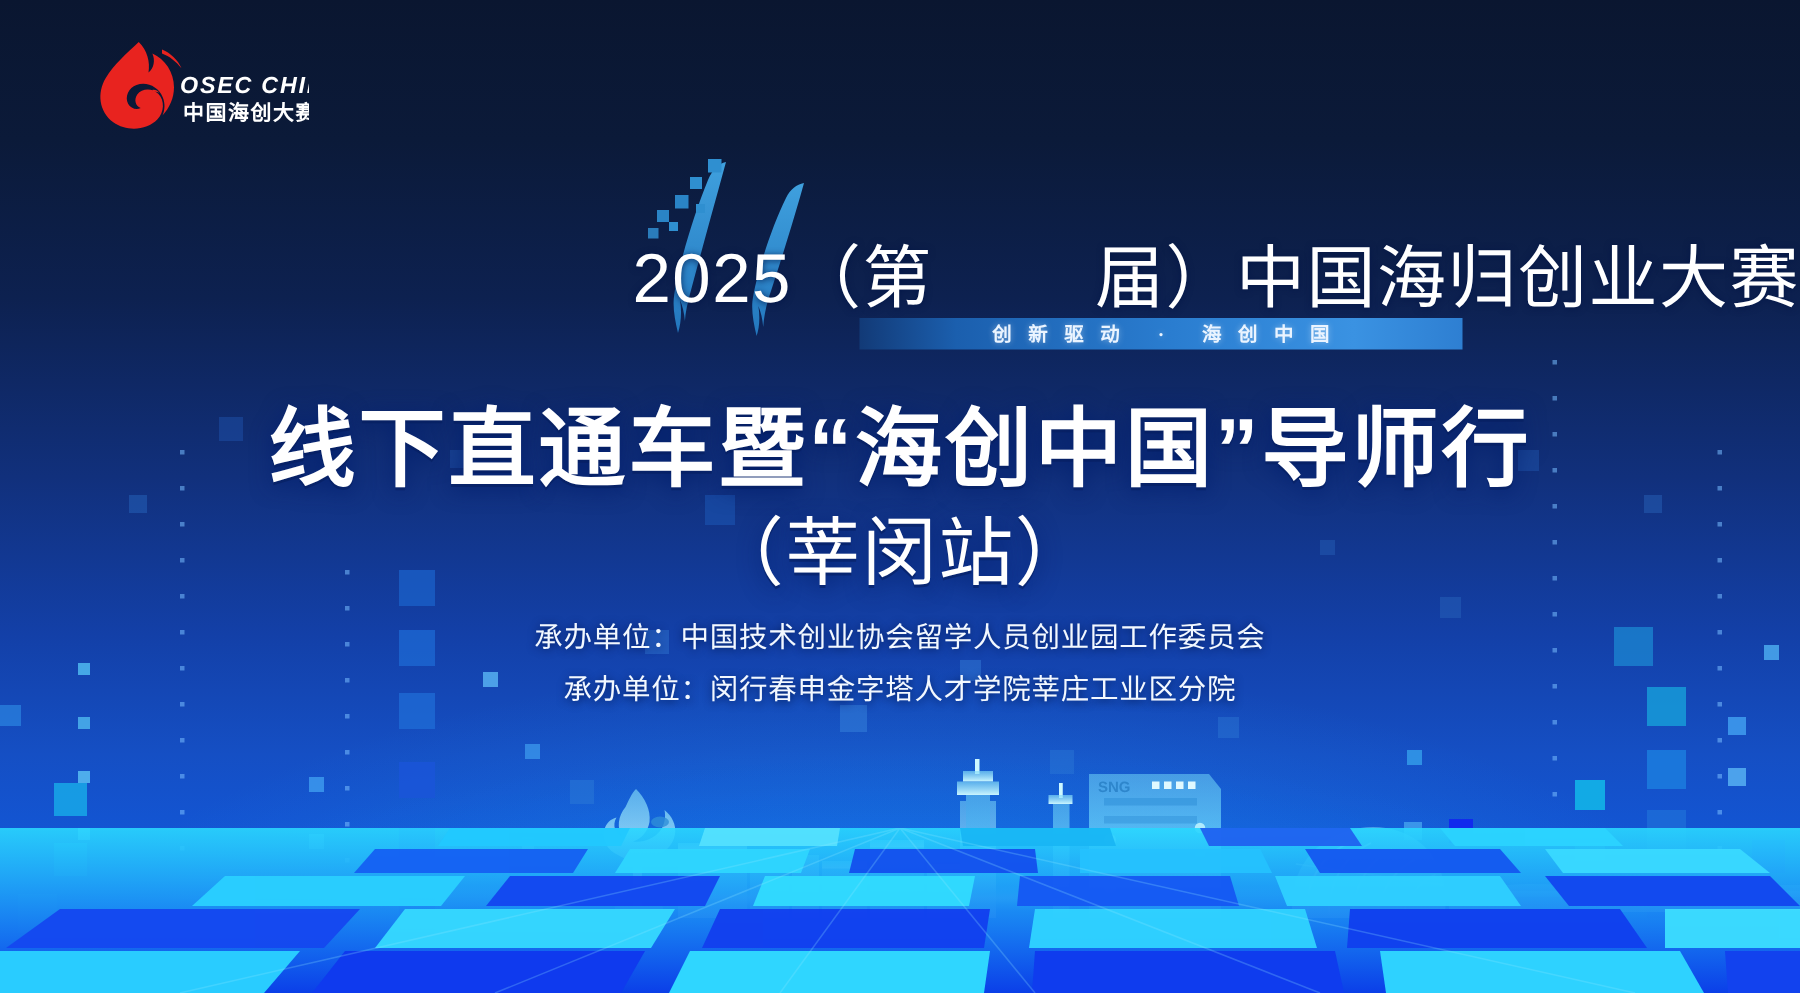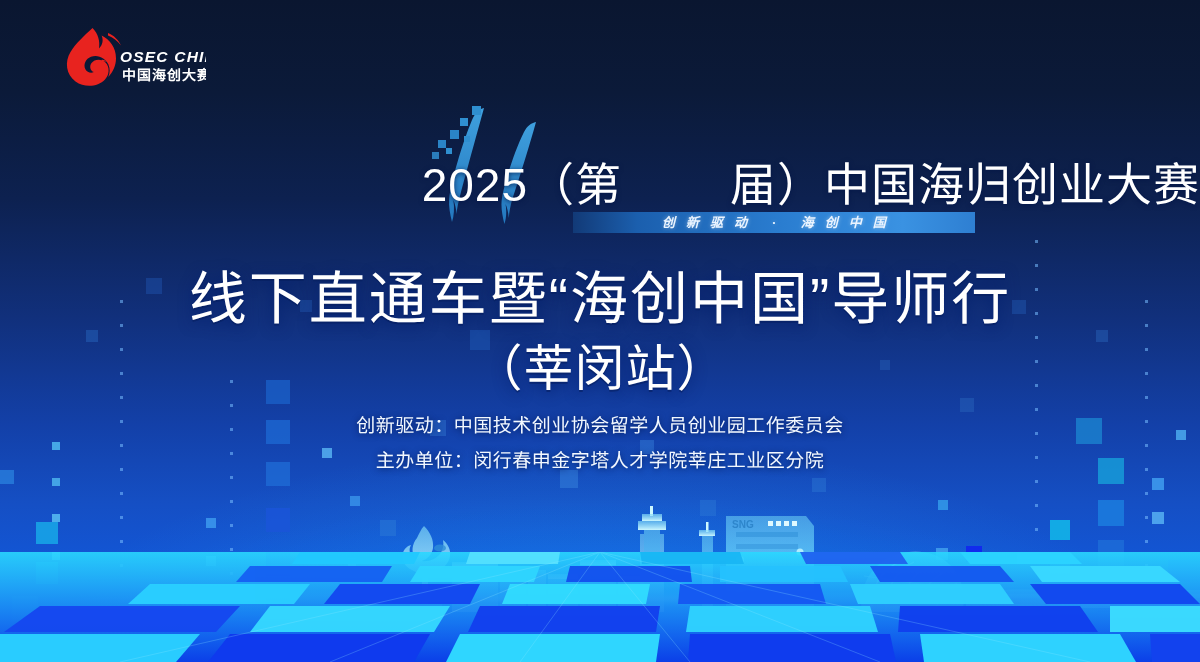--- a/index.html
+++ b/index.html
@@ -56,28 +56,28 @@
   }
   .line1 .gap{display:inline-block;width:108px;}
 
   .ribbon{
     position:absolute;left:573px;top:212px;width:402px;height:21px;
     background:linear-gradient(90deg,#123a77 0%,#1b5fae 16%,#2a7dd0 52%,#3a92e2 82%,#2e7fd2 100%);
   }
   .ribbon span{
     display:block;line-height:21px;text-align:center;color:#eaf4ff;
     font-size:13px;letter-spacing:11px;font-family:"Liberation Serif","DejaVu Serif",serif;
-    font-style:italic;font-weight:700;text-indent:11px;
+    font-weight:700;text-indent:11px;
     text-shadow:0 0 4px rgba(255,255,255,.4);
   }
 
   .line2{
     position:absolute;left:0;right:0;top:252px;
     text-align:center;white-space:nowrap;
-    font-size:58px;font-weight:400;color:#ffffff;
+    font-size:58px;font-weight:700;color:#ffffff;
     letter-spacing:2px;
     text-shadow:0 2px 0 rgba(6,30,92,.55), 0 3px 14px rgba(0,30,110,.9);
   }
   .line3{
     position:absolute;left:0;right:0;top:328px;
     text-align:center;white-space:nowrap;
     font-size:50px;font-weight:400;color:#ffffff;
     letter-spacing:1px;
     text-shadow:0 2px 0 rgba(6,30,92,.55), 0 3px 14px rgba(0,30,110,.9);
   }
@@ -276,22 +276,22 @@
 
     <div class="ribbon">
       <span>创新驱动 · 海创中国</span>
     </div>
 
     <div class="line2">线下直通车暨“海创中国”导师行</div>
     <div class="line3">（莘闵站）</div>
   </div>
 
   <div class="orgs">
-    <div class="row">创新驱动：中国技术创业协会留学人员创业园工作委员会</div>
-    <div class="row">主办单位：闵行春申金字塔人才学院莘庄工业区分院</div>
+    <div class="row">承办单位：中国技术创业协会留学人员创业园工作委员会</div>
+    <div class="row">承办单位：闵行春申金字塔人才学院莘庄工业区分院</div>
   </div>
 
   <div class="skyline">
     <svg width="1200" height="120" viewBox="0 0 1200 120" preserveAspectRatio="none" style="display:block;">
       <defs>
         <linearGradient id="bld" x1="0" y1="0" x2="0" y2="1">
           <stop offset="0" stop-color="#6fd3f6" stop-opacity=".55"></stop>
           <stop offset="0.55" stop-color="#6fe0ff" stop-opacity=".75"></stop>
           <stop offset="1" stop-color="#b6f6ff" stop-opacity=".95"></stop>
         </linearGradient>

